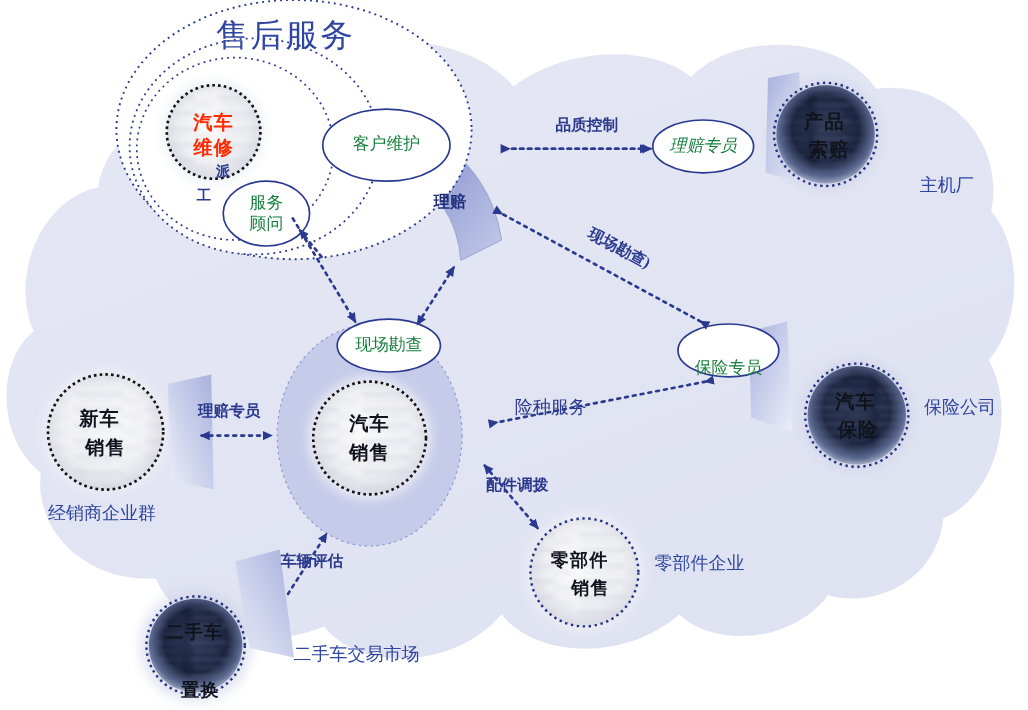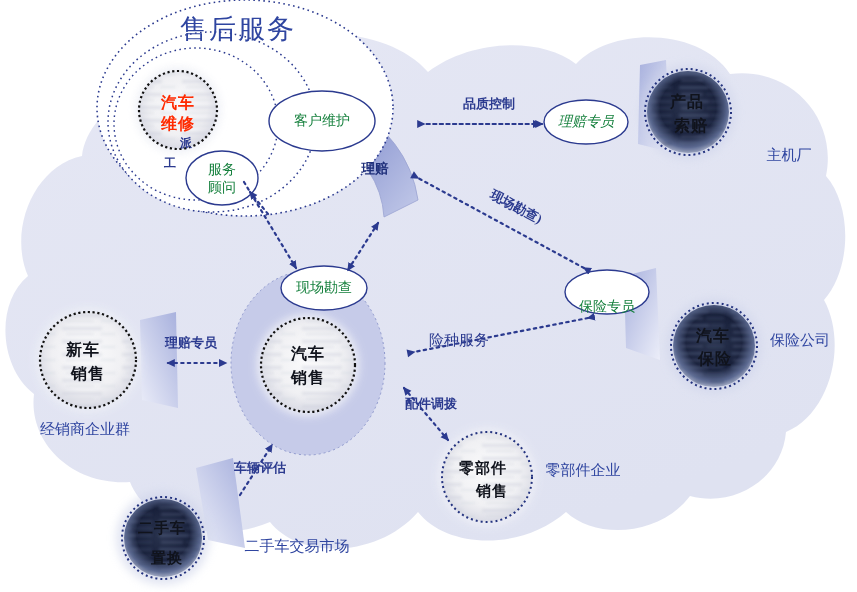--- a/index.html
+++ b/index.html
@@ -249,21 +249,21 @@
   <div class="lbl cen node-txt" style="left:83px;top:350px;">新车</div>
   <div class="lbl cen node-txt" style="left:88px;top:374px;">销售</div>
 
   <div class="lbl cen node-txt" style="left:308px;top:354px;">汽车</div>
   <div class="lbl cen node-txt" style="left:308px;top:378px;">销售</div>
 
   <div class="lbl cen node-txt small" style="left:483px;top:468px;">零部件</div>
   <div class="lbl cen node-txt small" style="left:492px;top:491px;">销售</div>
 
   <div class="lbl cen node-txt small" style="left:162px;top:528px;">二手车</div>
-  <div class="lbl cen node-txt small" style="left:167px;top:558px;text-align:right;">置换</div>
+  <div class="lbl cen node-txt small" style="left:167px;top:576px;text-align:right;">置换</div>
 
   <div class="lbl cen ellipse-txt" style="left:322px;top:121px;">客户维护</div>
 
   <div class="lbl cen ellipse-txt two" style="left:222px;top:170px;">服务</div>
   <div class="lbl cen ellipse-txt two" style="left:222px;top:188px;">顾问</div>
 
   <div class="lbl cen ellipse-txt" style="left:586px;top:122px;font-style:italic;">理赔专员</div>
   <div class="lbl cen ellipse-txt" style="left:607px;top:292px;margin-top:15px;">保险专员</div>
   <div class="lbl cen ellipse-txt" style="left:324px;top:288px;">现场勘查</div>
 

